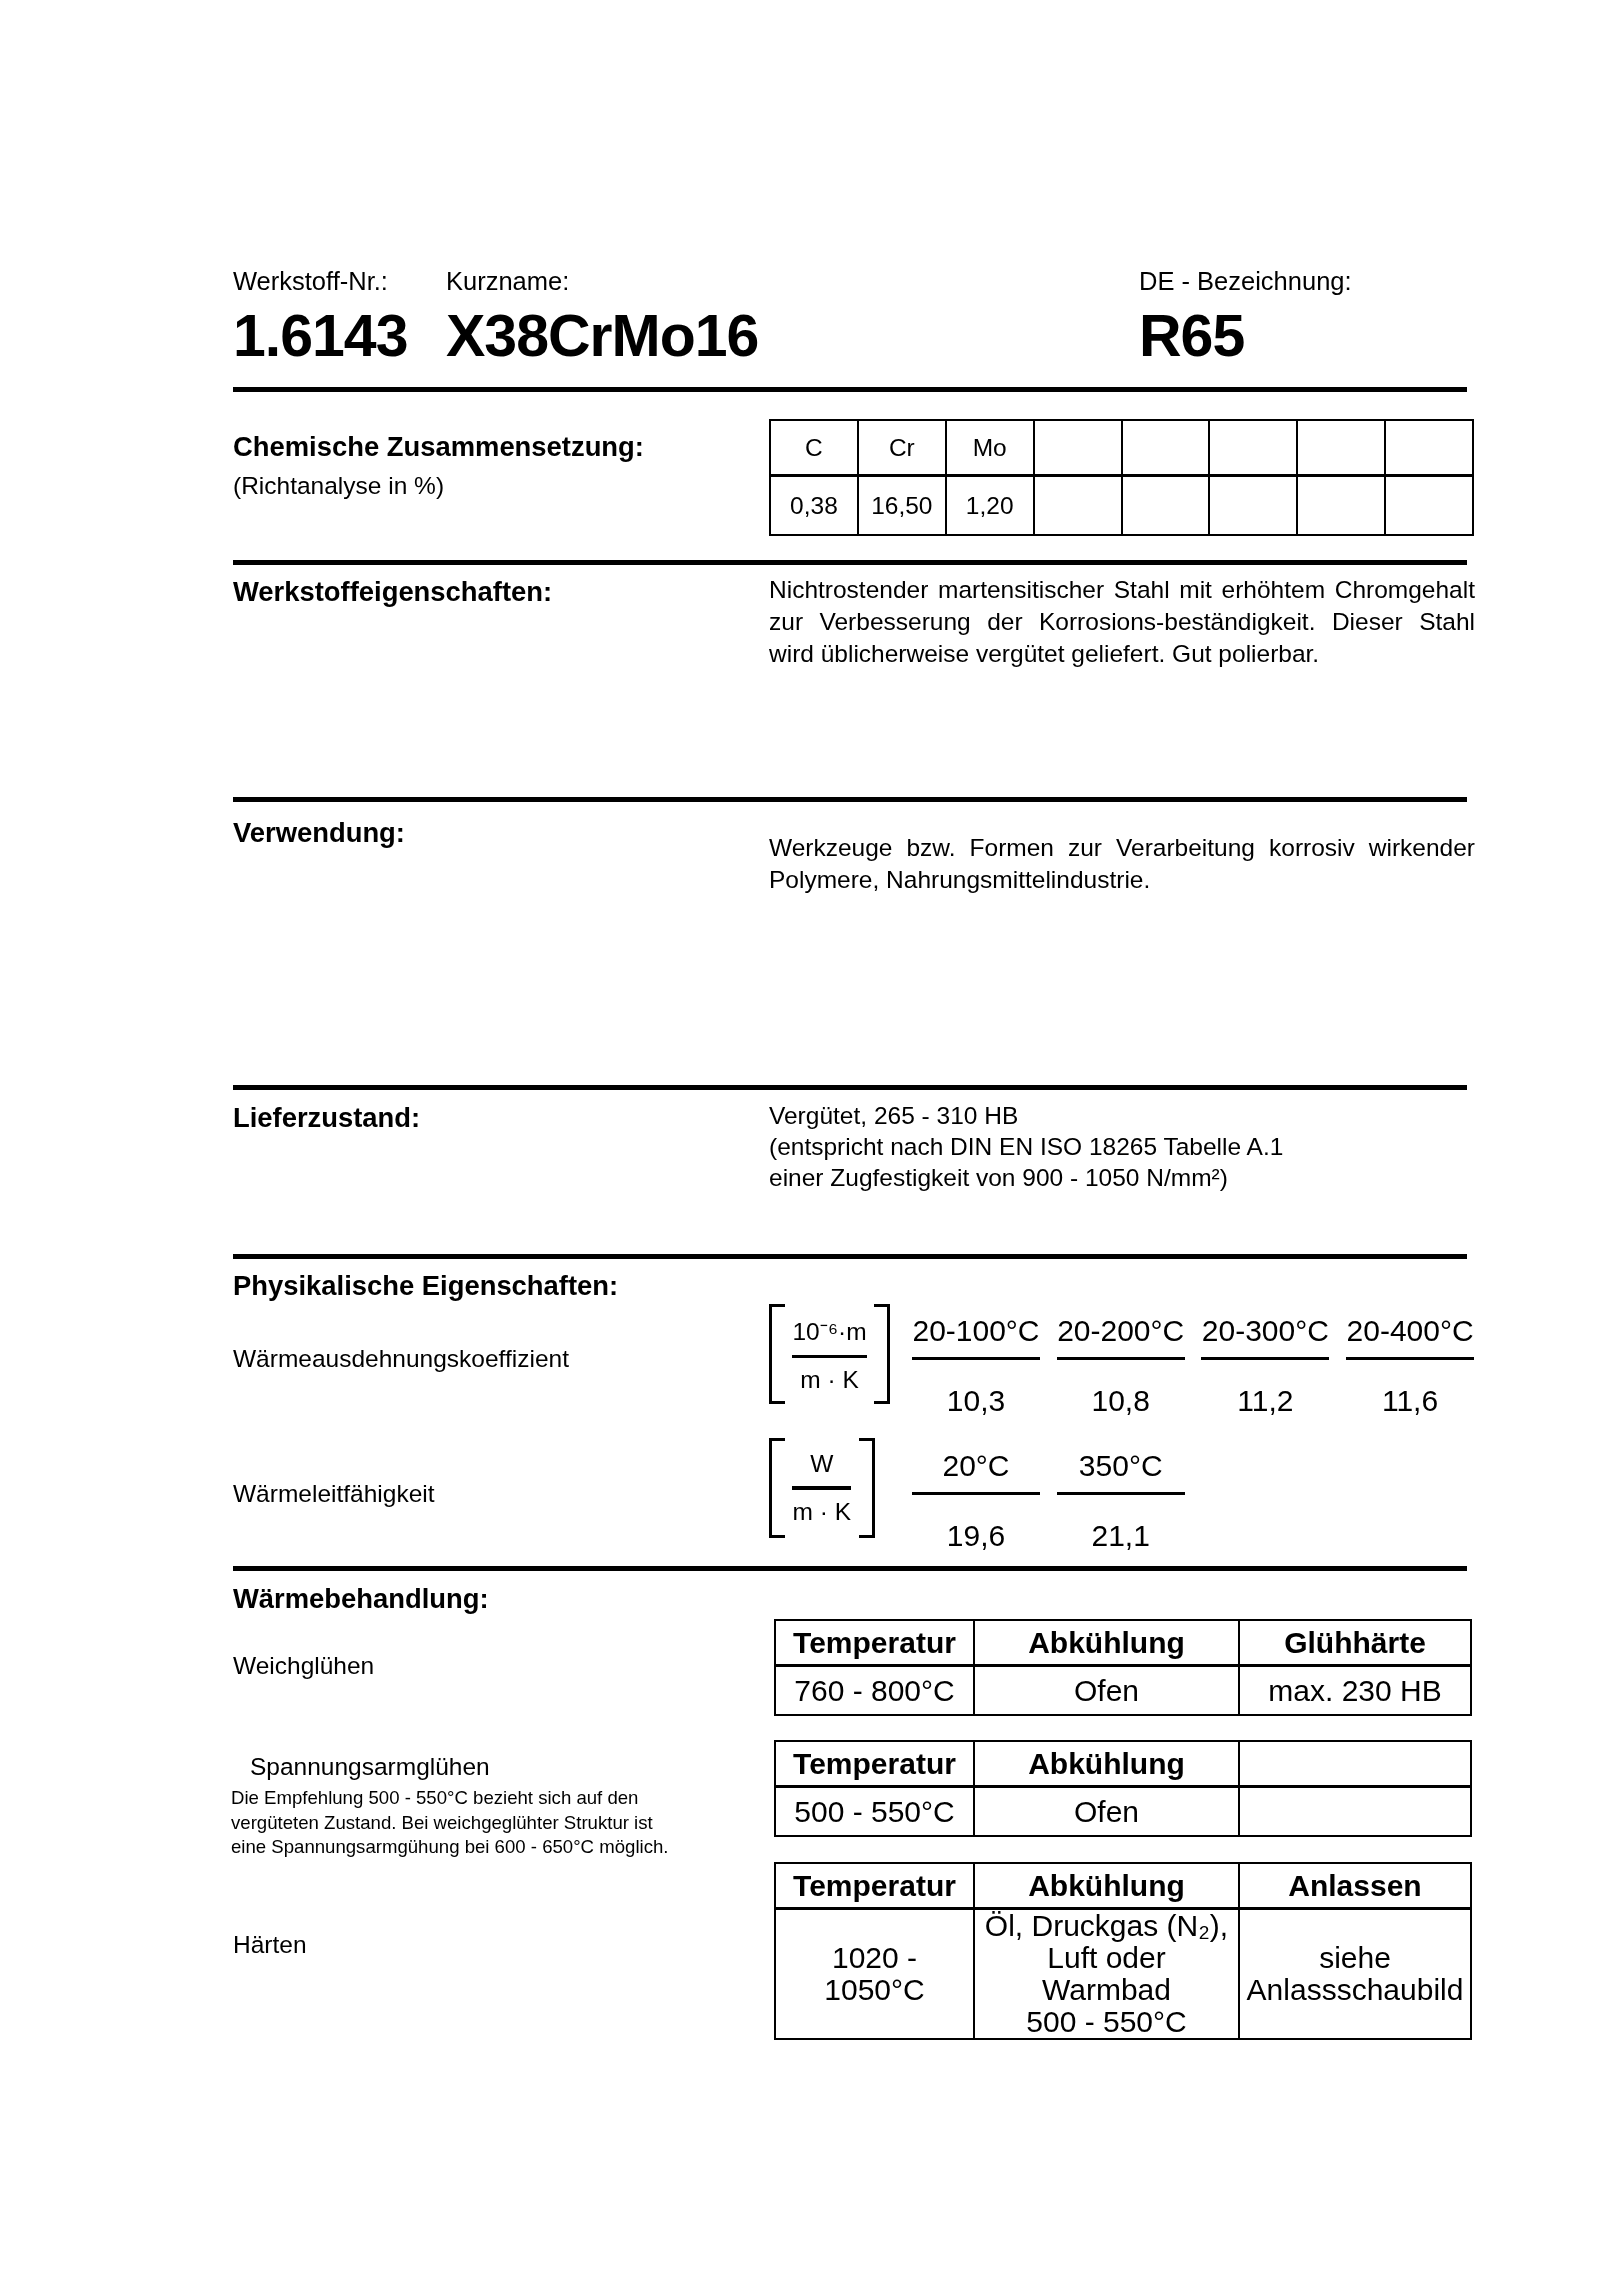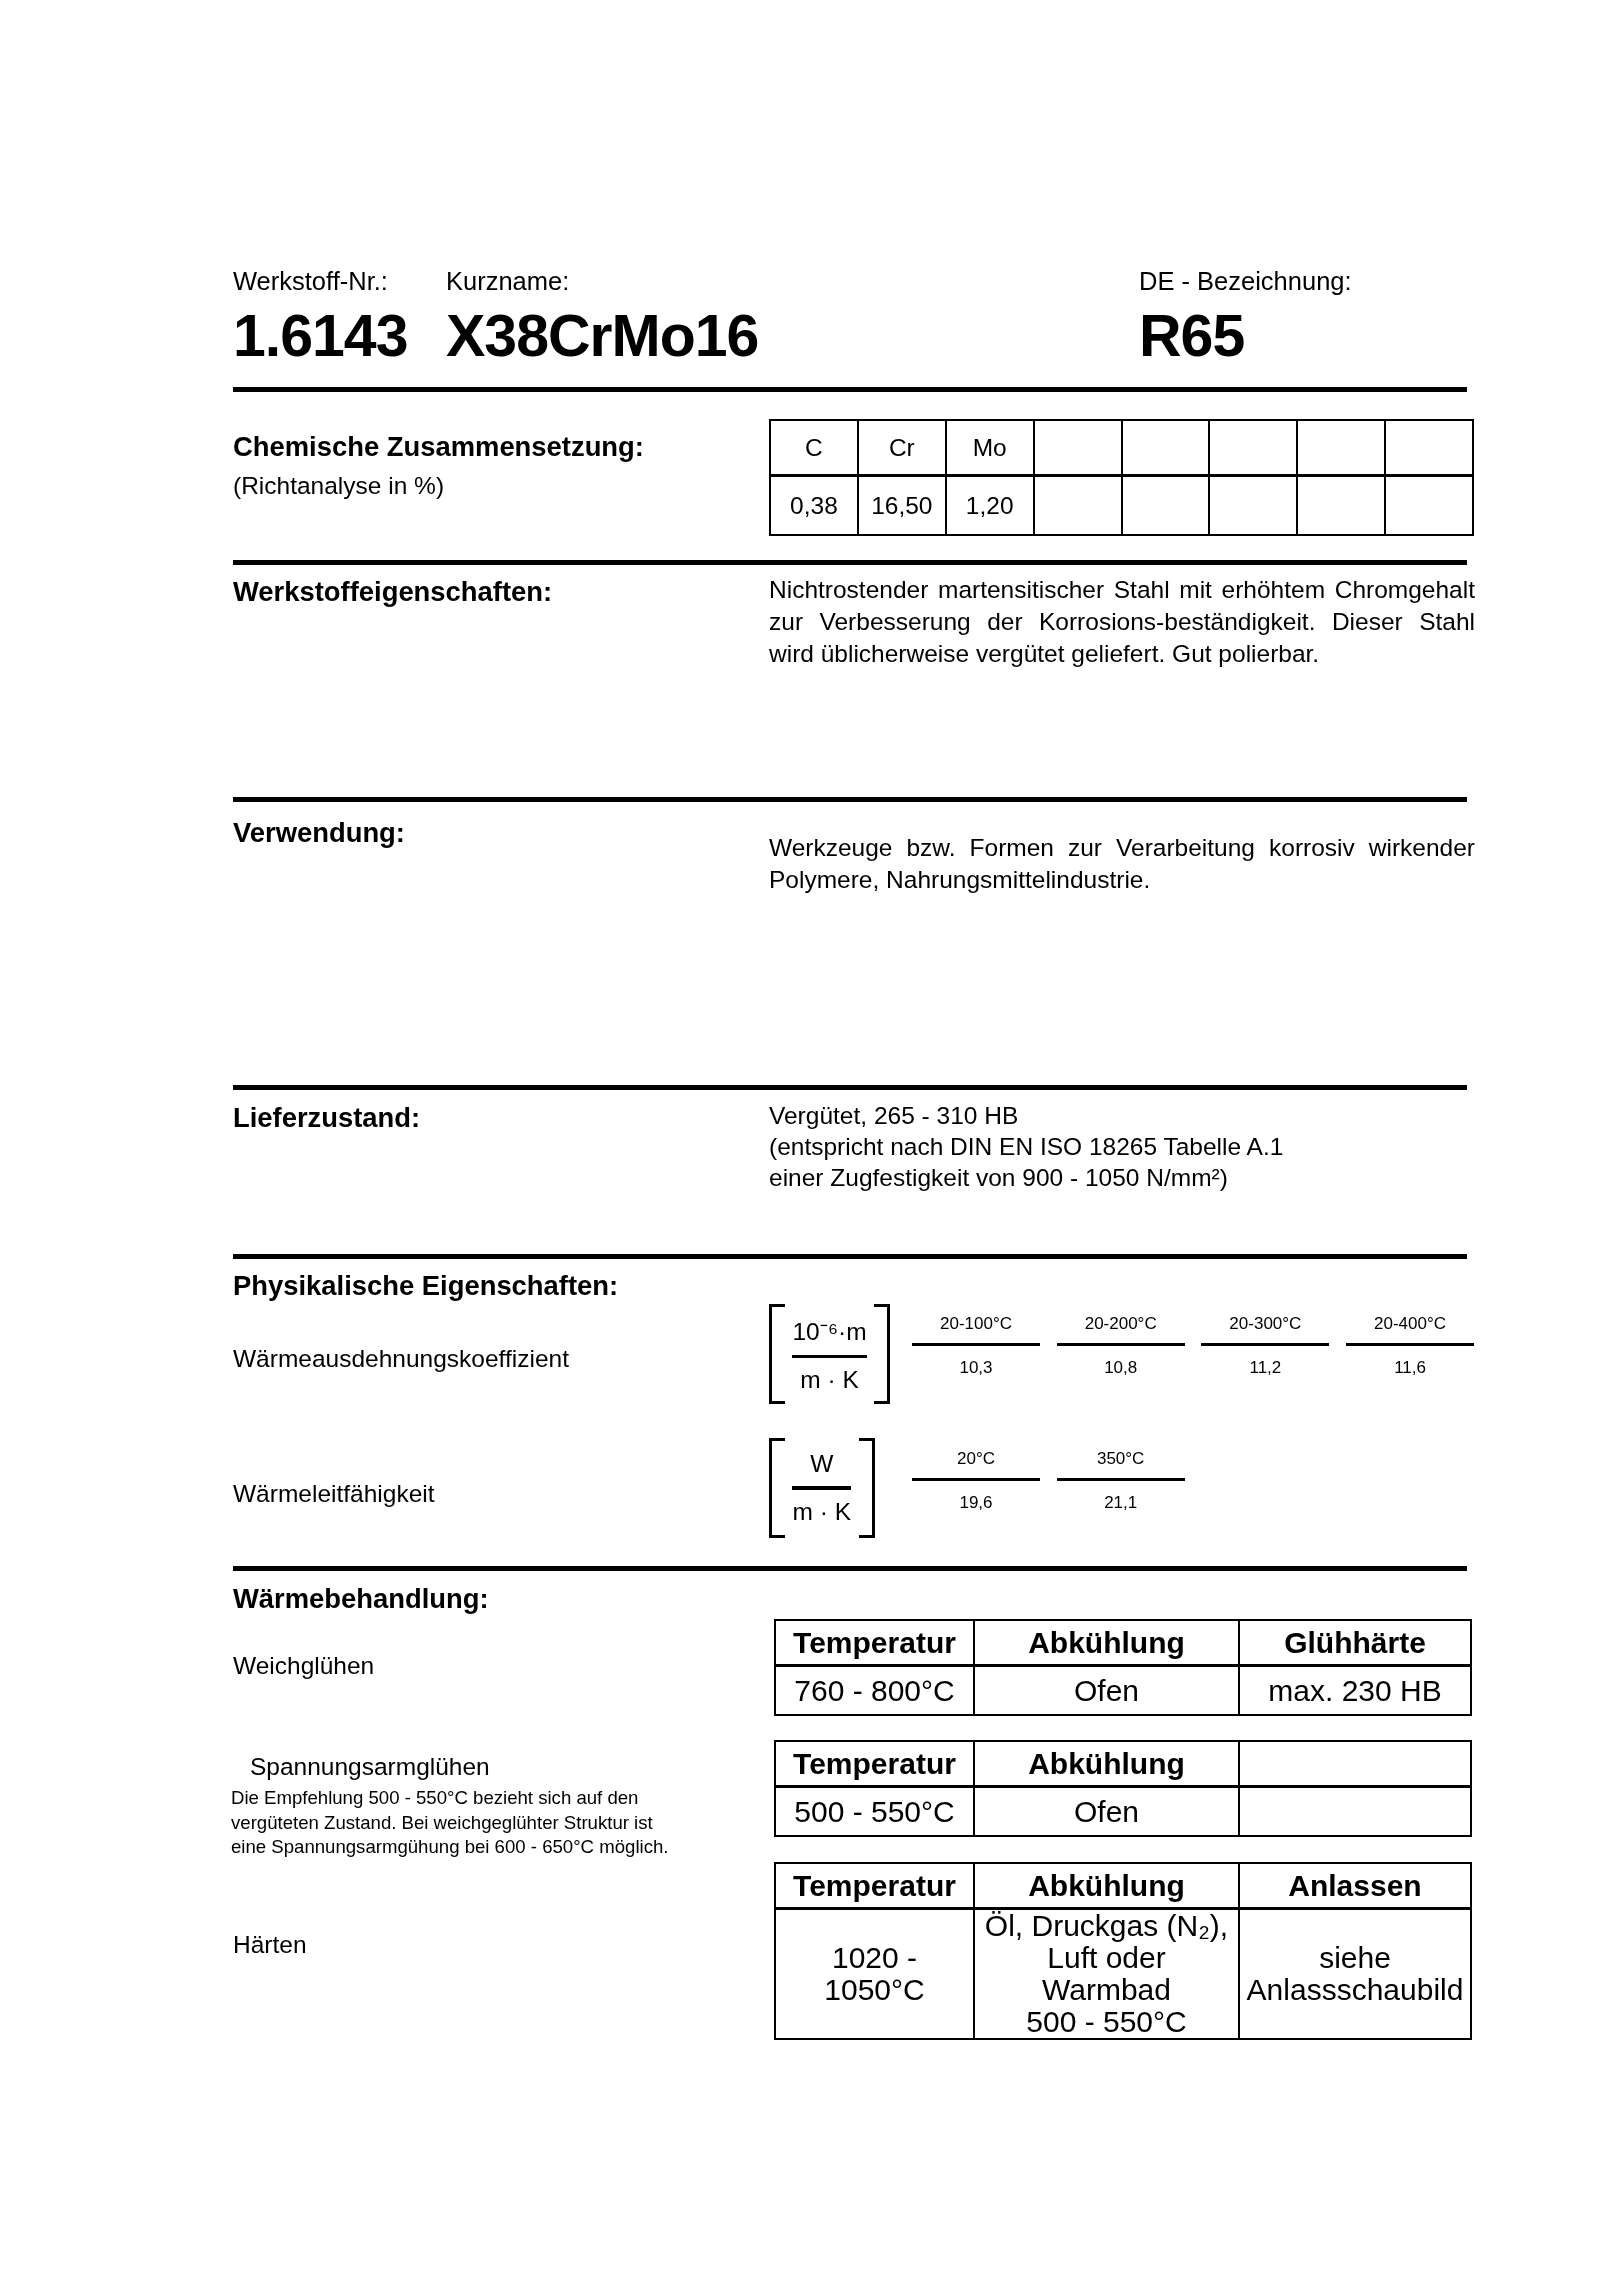--- a/index.html
+++ b/index.html
@@ -43,24 +43,24 @@
   .brk { width: 12.7px; border: 3.9px solid #000; }
   .brk-l { border-right: none; }
   .brk-r { border-left: none; }
   .frac {
     display: flex; flex-direction: column; justify-content: center; align-items: center;
     padding: 5.9px 7.8px; font-size: 24.5px;
   }
   .fline { height: 3.9px; background: #000; align-self: stretch; margin: 7.8px 0; }
 
   
-  .phys-cols { position: absolute; display: flex; gap: 16.7px; font-size: 17px; }
+  .phys-cols { position: absolute; display: flex; gap: 16.7px; font-size: 30px; }
   .pcol { width: 128px; text-align: center; }
   .ph { padding-bottom: 8.8px; border-bottom: 3.9px solid #000; white-space: nowrap; }
-  .pv { padding-top: 11.8px; }
+  .pv { padding-top: 11.8px; margin-top: 12px; }
 
   
   .ht-table {
     position: absolute; left: 774px; width: 696px;
     border-collapse: collapse; table-layout: fixed; font-size: 30px;
   }
   .ht-table td {
     border: 2.9px solid #000; text-align: center; vertical-align: middle;
     padding: 0 3.9px; overflow: hidden; line-height: 32px;
   }

